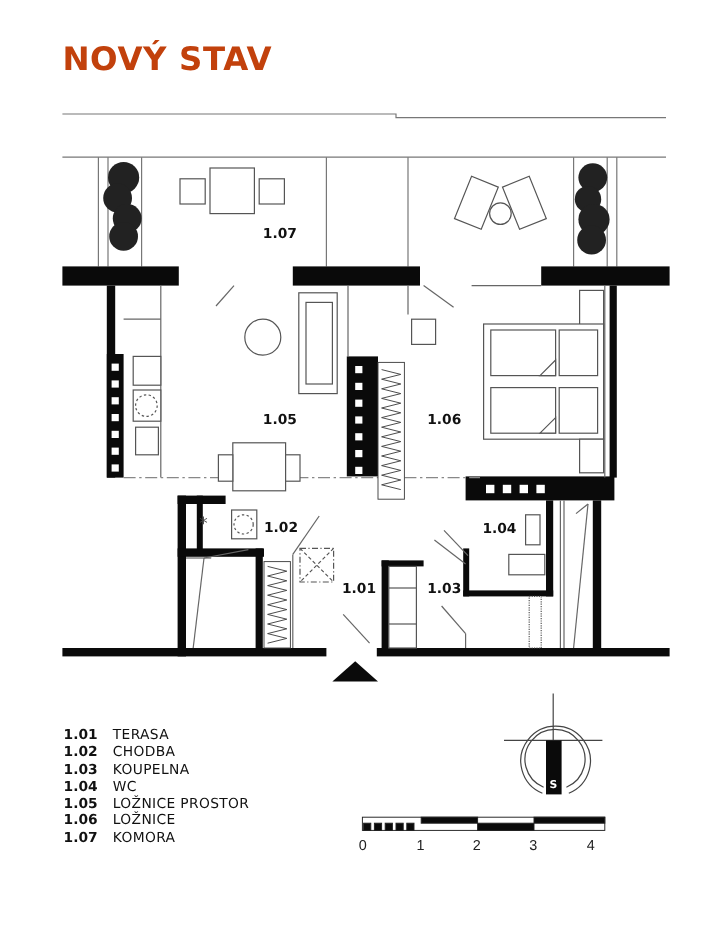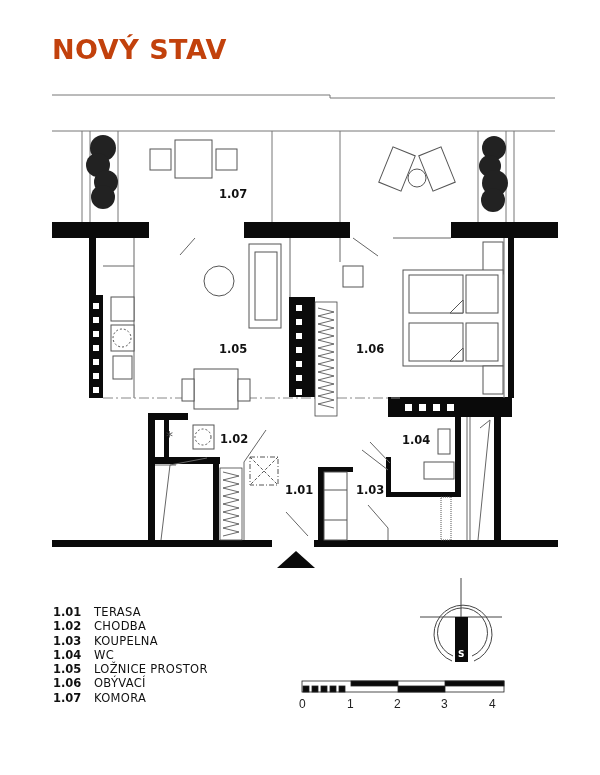--- a/index.html
+++ b/index.html
@@ -243,19 +243,19 @@
   <div class="row">
       <span class="num">1.04</span>
       <span class="name">WC</span>
     </div>
   <div class="row">
       <span class="num">1.05</span>
       <span class="name">LOŽNICE PROSTOR</span>
     </div>
   <div class="row">
       <span class="num">1.06</span>
-      <span class="name">OBÝVACÍ</span>
+      <span class="name">LOŽNICE</span>
     </div>
   <div class="row">
       <span class="num">1.07</span>
       <span class="name">KOMORA</span>
     </div>
 </div>
 
 </body></html>

